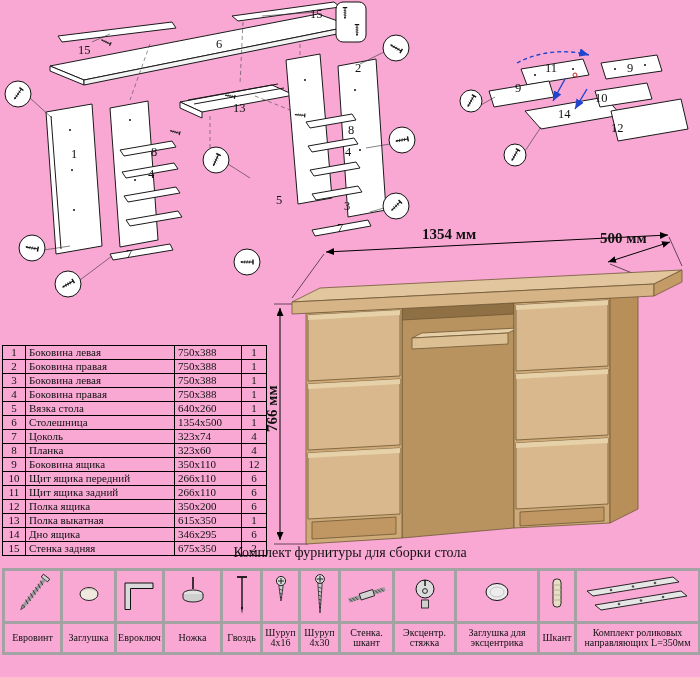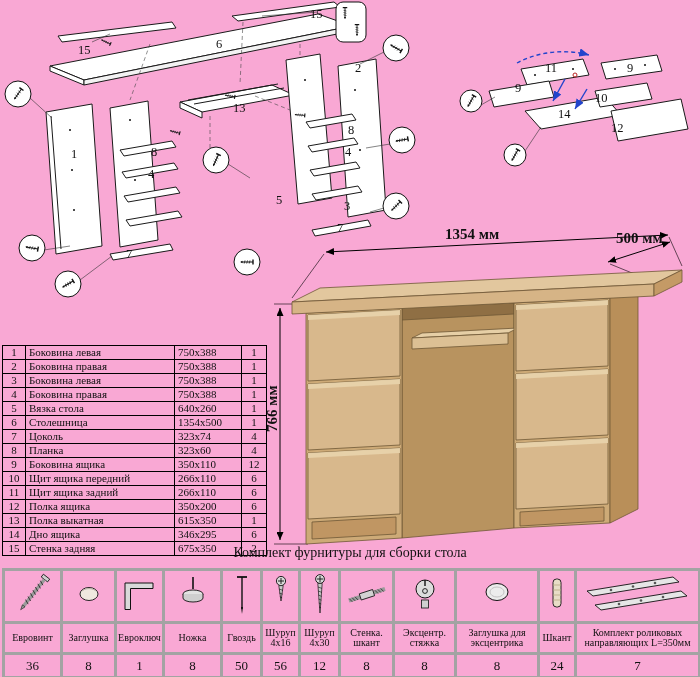--- a/index.html
+++ b/index.html
@@ -312,22 +312,22 @@
     </g>
     <g fill="#e9d4ad" stroke="none" opacity="0.9">
       <polygon points="46,93 138,88 138,93 46,98"></polygon>
       <polygon points="46,162 138,157 138,162 46,167"></polygon>
       <polygon points="46,231 138,226 138,231 46,236"></polygon>
       <polygon points="254,83 346,78 346,83 254,88"></polygon>
       <polygon points="254,152 346,147 346,152 254,157"></polygon>
       <polygon points="254,221 346,216 346,221 254,226"></polygon>
     </g>
   </svg>
-  <span class="dim" style="left:445px;top:226px">1354 мм</span>
-  <span class="dim" style="left:616px;top:230px">500 мм</span>
+  <span class="dim" style="left:422px;top:226px">1354 мм</span>
+  <span class="dim" style="left:600px;top:230px">500 мм</span>
   <span class="dim dim-height">766 мм</span>
 
   <div class="hw-title">Комплект фурнитуры для сборки стола</div>
 
   <table class="hw-table">
     <colgroup>
       <col style="width:58px">
         <col style="width:54px">
         <col style="width:48px">
         <col style="width:58px">
@@ -480,30 +480,16 @@
         <td class="hw-name-cell">Ножка</td>
         <td class="hw-name-cell">Гвоздь</td>
         <td class="hw-name-cell">Шуруп 4x16</td>
         <td class="hw-name-cell">Шуруп 4x30</td>
         <td class="hw-name-cell">Стенка. шкант</td>
         <td class="hw-name-cell">Эксцентр. стяжка</td>
         <td class="hw-name-cell">Заглушка для эксцентрика</td>
         <td class="hw-name-cell">Шкант</td>
         <td class="hw-name-cell">Комплект роликовых направляющих L=350мм</td>
       </tr>
-      <tr>
-        <td class="hw-qty-cell">36</td>
-        <td class="hw-qty-cell">8</td>
-        <td class="hw-qty-cell">1</td>
-        <td class="hw-qty-cell">8</td>
-        <td class="hw-qty-cell">50</td>
-        <td class="hw-qty-cell">56</td>
-        <td class="hw-qty-cell">12</td>
-        <td class="hw-qty-cell">8</td>
-        <td class="hw-qty-cell">8</td>
-        <td class="hw-qty-cell">8</td>
-        <td class="hw-qty-cell">24</td>
-        <td class="hw-qty-cell">7</td>
-      </tr>
     </tbody>
   </table>
 
 </div>
 
 </body></html>

